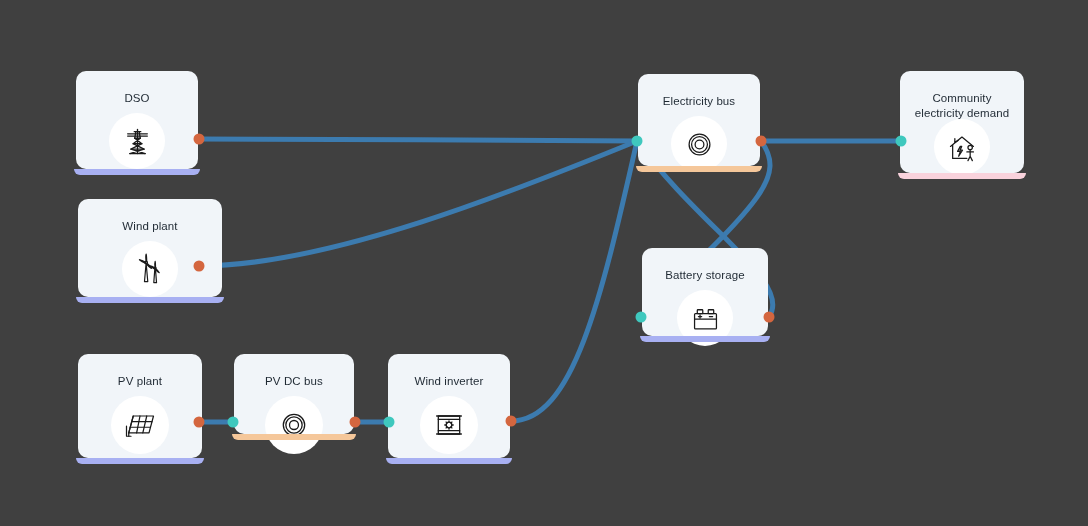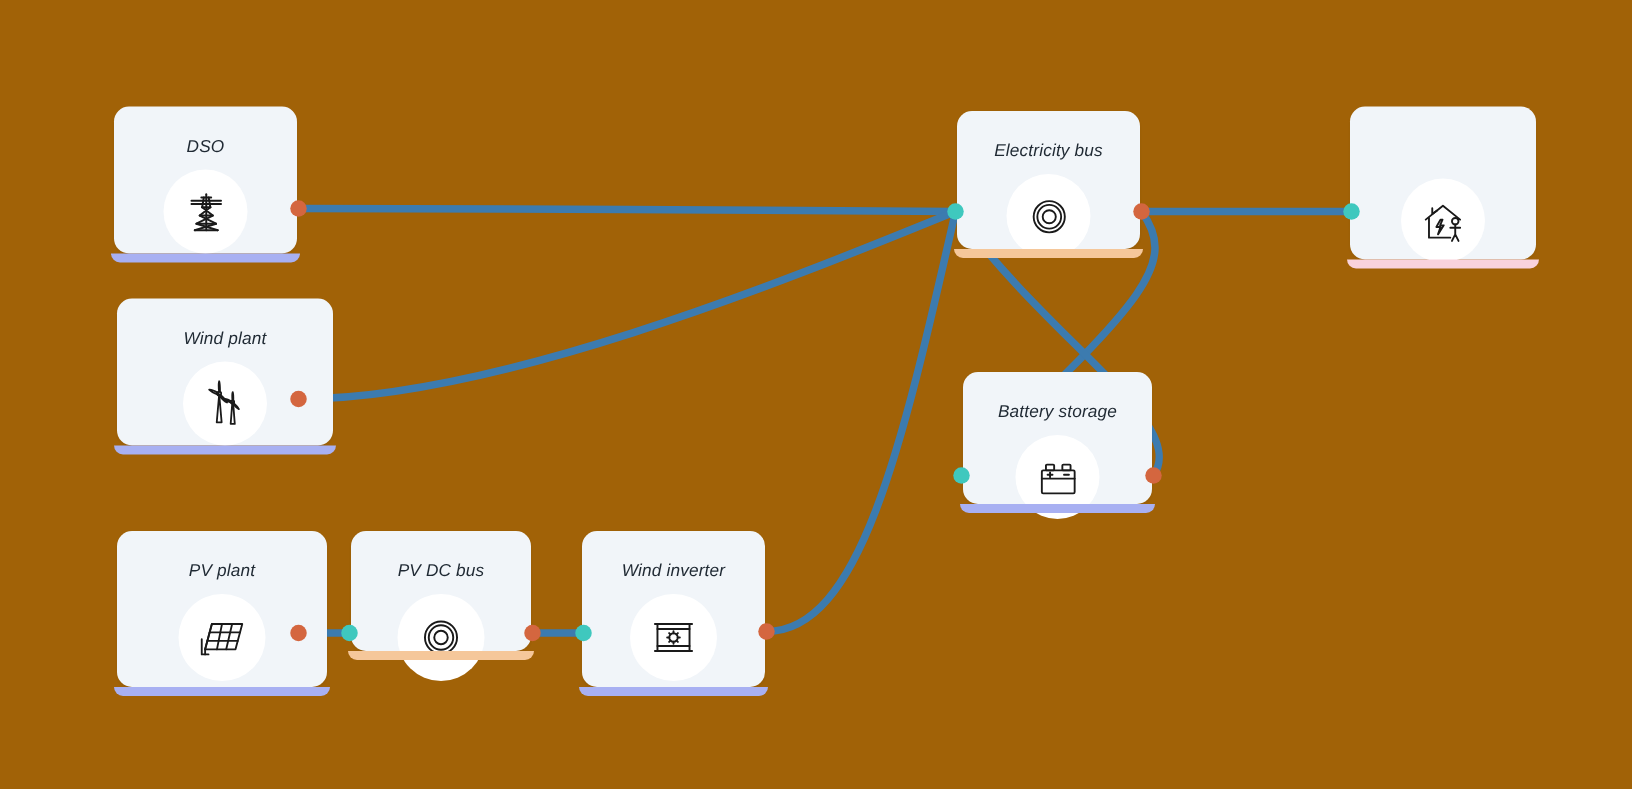--- a/index.html
+++ b/index.html
@@ -8,23 +8,22 @@
     background: #ffffff;
   }
   body {
     font-family: "Liberation Sans", sans-serif;
     -webkit-font-smoothing: antialiased;
   }
   #canvas {
     position: relative;
     width: 1088px;
     height: 526px;
-    background: #a16207;
+    background: #404040;
     overflow: hidden;
-    font-style: italic;
   }
   #edge-layer {
     position: absolute;
     left: 0;
     top: 0;
     width: 1088px;
     height: 526px;
     pointer-events: none;
   }
   .node {
@@ -120,21 +119,21 @@
             <path d="M25.6 20.6 C30.6 24.8 32.3 27 33.6 29.9 C30.8 28.6 28 26 24.6 22 Z"></path>
             <path d="M40 30 L38 56 L43 56 L41 30 Z"></path>
             <circle cx="40.3" cy="29.4" r="2"></circle>
             <path d="M40.3 27.6 C39.6 22 39.6 19.6 40.5 17.2 C41.3 19.6 41.3 22.8 41.2 27.6 Z"></path>
             <path d="M39.1 30.4 C34.3 28.5 32.3 27.3 30.6 25.5 C33 25.3 35.8 26.6 39.6 29 Z"></path>
             <path d="M41.7 30.6 C45.6 33.9 46.9 35.6 48 37.9 C45.8 36.8 43.6 34.8 41 31.6 Z"></path>
           </svg>
         </div>
         <div class="node-accent" style="background: rgb(168, 176, 242);"></div>
       </div>
-      <div class="node" style="left: 78px; top: 354px; width: 140px; height: 104px;">
+      <div class="node" style="left: 78px; top: 354px; width: 124px; height: 104px;">
         <div class="node-label">PV plant</div>
         <div class="node-icon-wrap" style="width: 58px; height: 58px; top: 42px;">
           <svg width="36" height="36" viewBox="0 0 64 64" fill="none" stroke="#1a1a1a" stroke-width="2.2" stroke-linejoin="round" stroke-linecap="round">
             <path d="M20 16 L56 16 L48 46 L12 46 Z"></path>
             <path d="M20 16 L12 46"></path>
             <path d="M32 16 L26 46 M44 16 L37 46"></path>
             <path d="M17.4 26 L53.3 26 M14.6 36 L50.6 36"></path>
             <path d="M12 46 L12 52 L16 52"></path>
             <path d="M8 34 L8 52 L12 52"></path>
           </svg>
@@ -184,20 +183,21 @@
             <path d="M12 33 L52 33"></path>
             <rect x="17" y="16" width="10" height="7" rx="1.2"></rect>
             <rect x="37" y="16" width="10" height="7" rx="1.2"></rect>
             <path d="M19 28.4 L25 28.4 M22 25.4 L22 31.4"></path>
             <path d="M39 28.4 L45 28.4"></path>
           </svg>
         </div>
         <div class="node-accent" style="background: rgb(168, 176, 242);"></div>
       </div>
       <div class="node" style="left: 900px; top: 71px; width: 124px; height: 102px;">
+        <div class="node-label">Community electricity demand</div>
         <div class="node-icon-wrap" style="width: 56px; height: 56px; top: 48px;">
           <svg width="35" height="35" viewBox="0 0 64 64" fill="none" stroke="#1a1a1a" stroke-width="2.3" stroke-linecap="round" stroke-linejoin="round">
             <path d="M10 30 L31 13 L52 30"></path>
             <path d="M14 28 L14 52 L40 52"></path>
             <path d="M18 16 L18 23 L24 19"></path>
             <path d="M28 30 L23 39 L28 39 L25 48 L32 37 L27.5 37 L30.5 30 Z"></path>
             <circle cx="46" cy="32" r="4"></circle>
             <path d="M46 36 L46 48 M46 48 L42 56 M46 48 L50 56 M40 40 L52 40"></path>
           </svg>
         </div>

